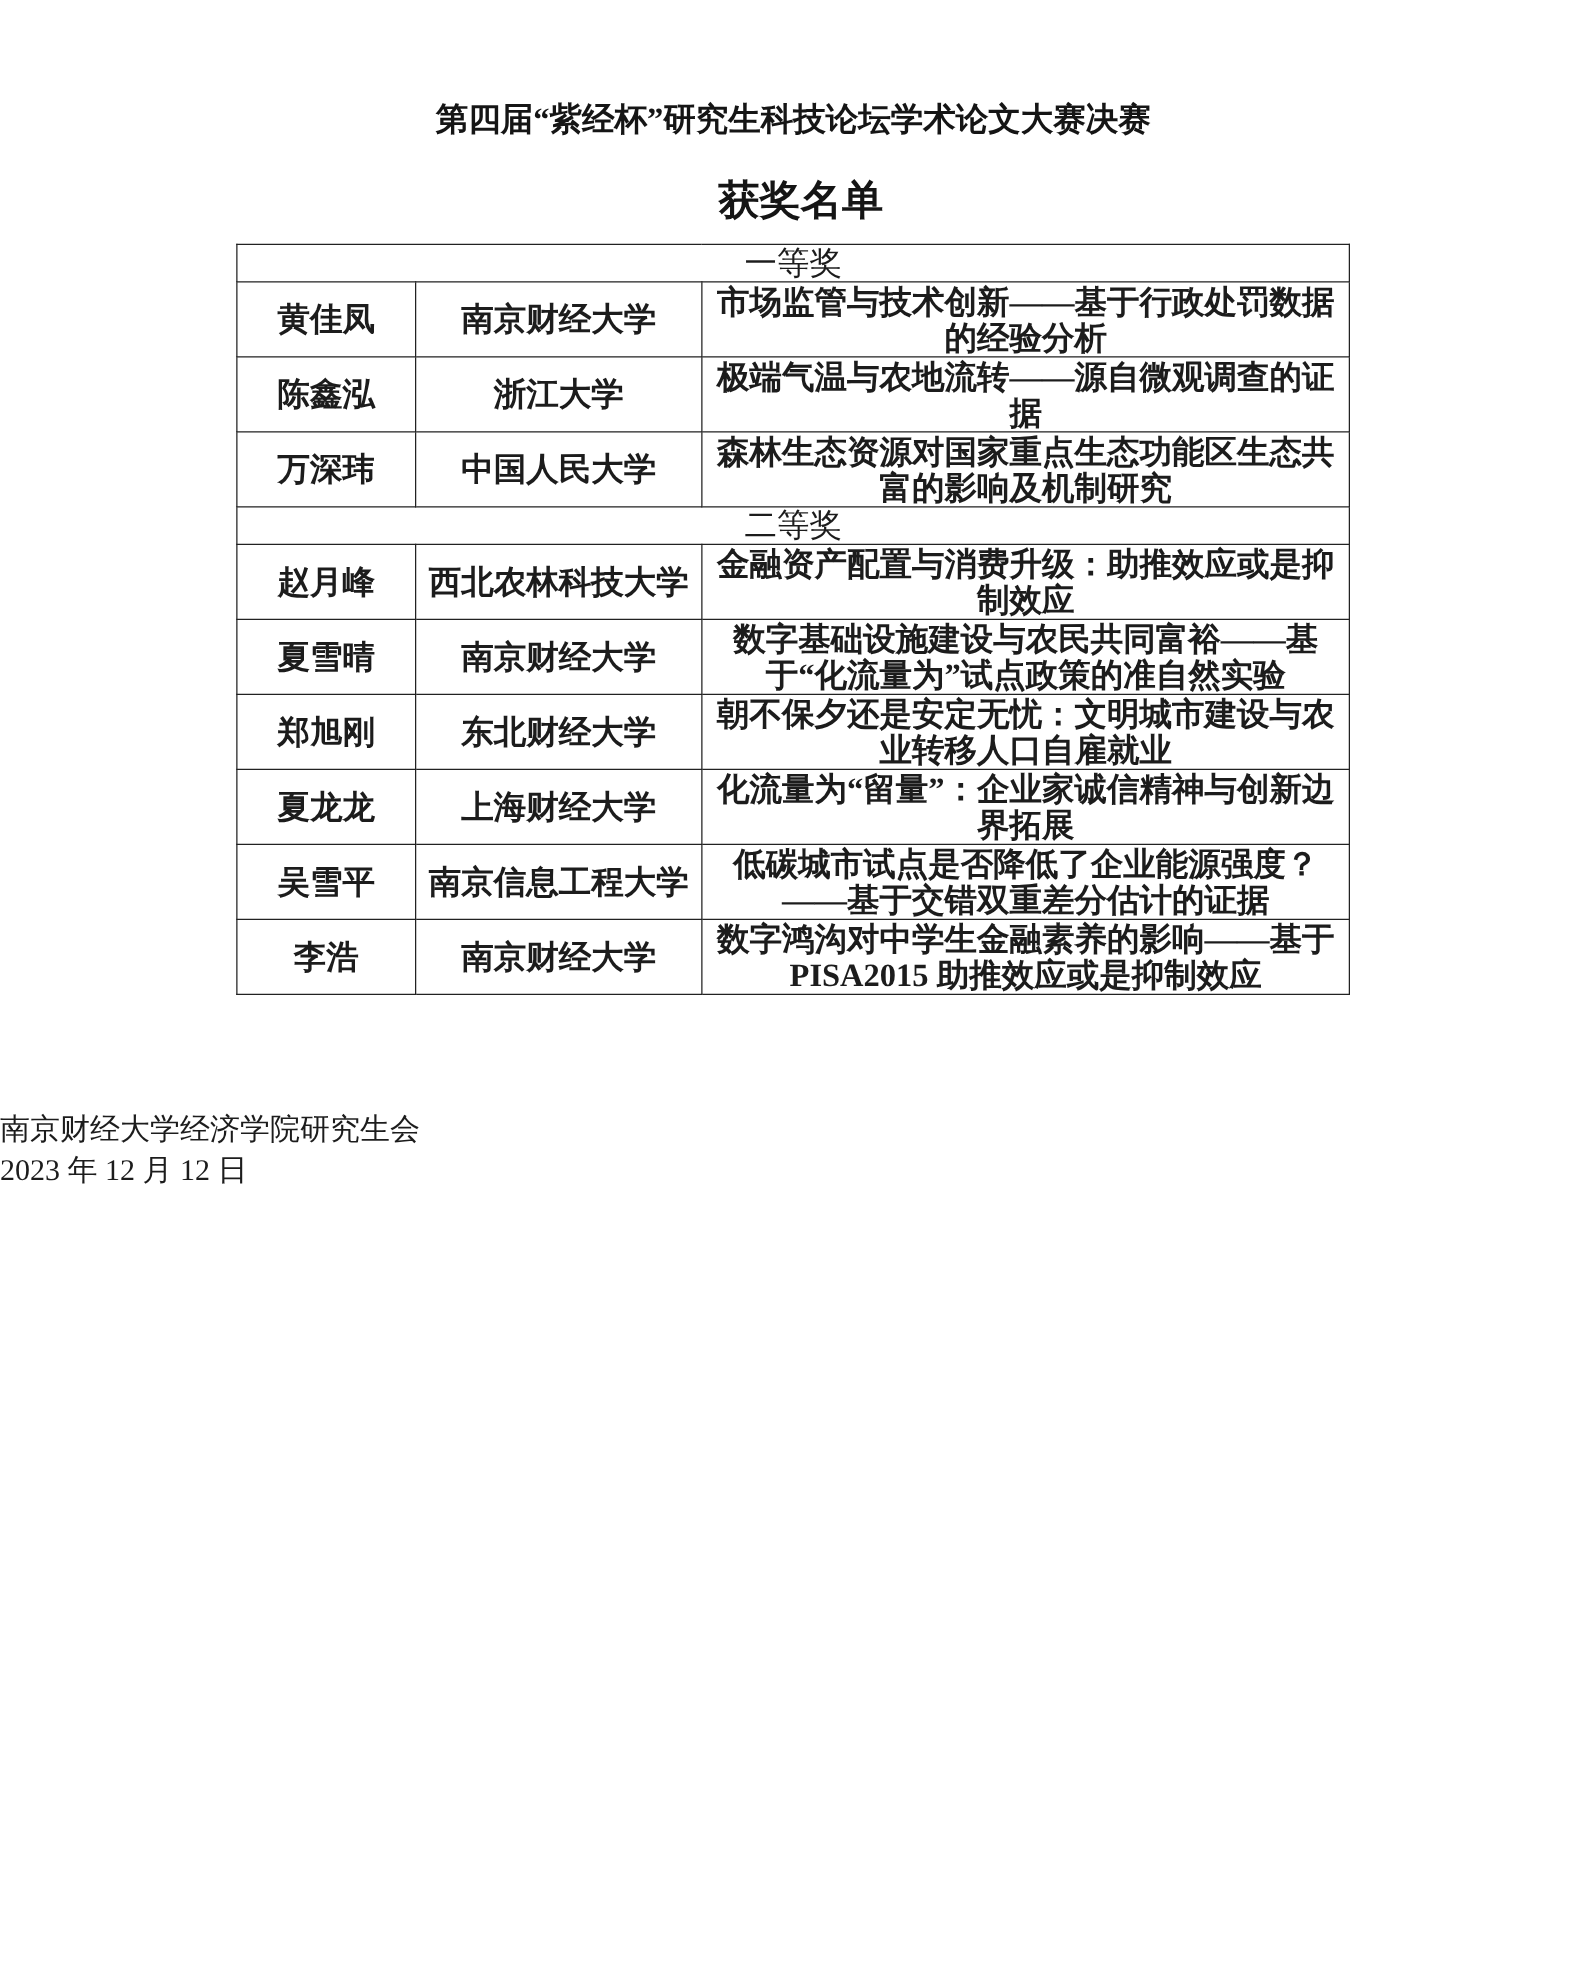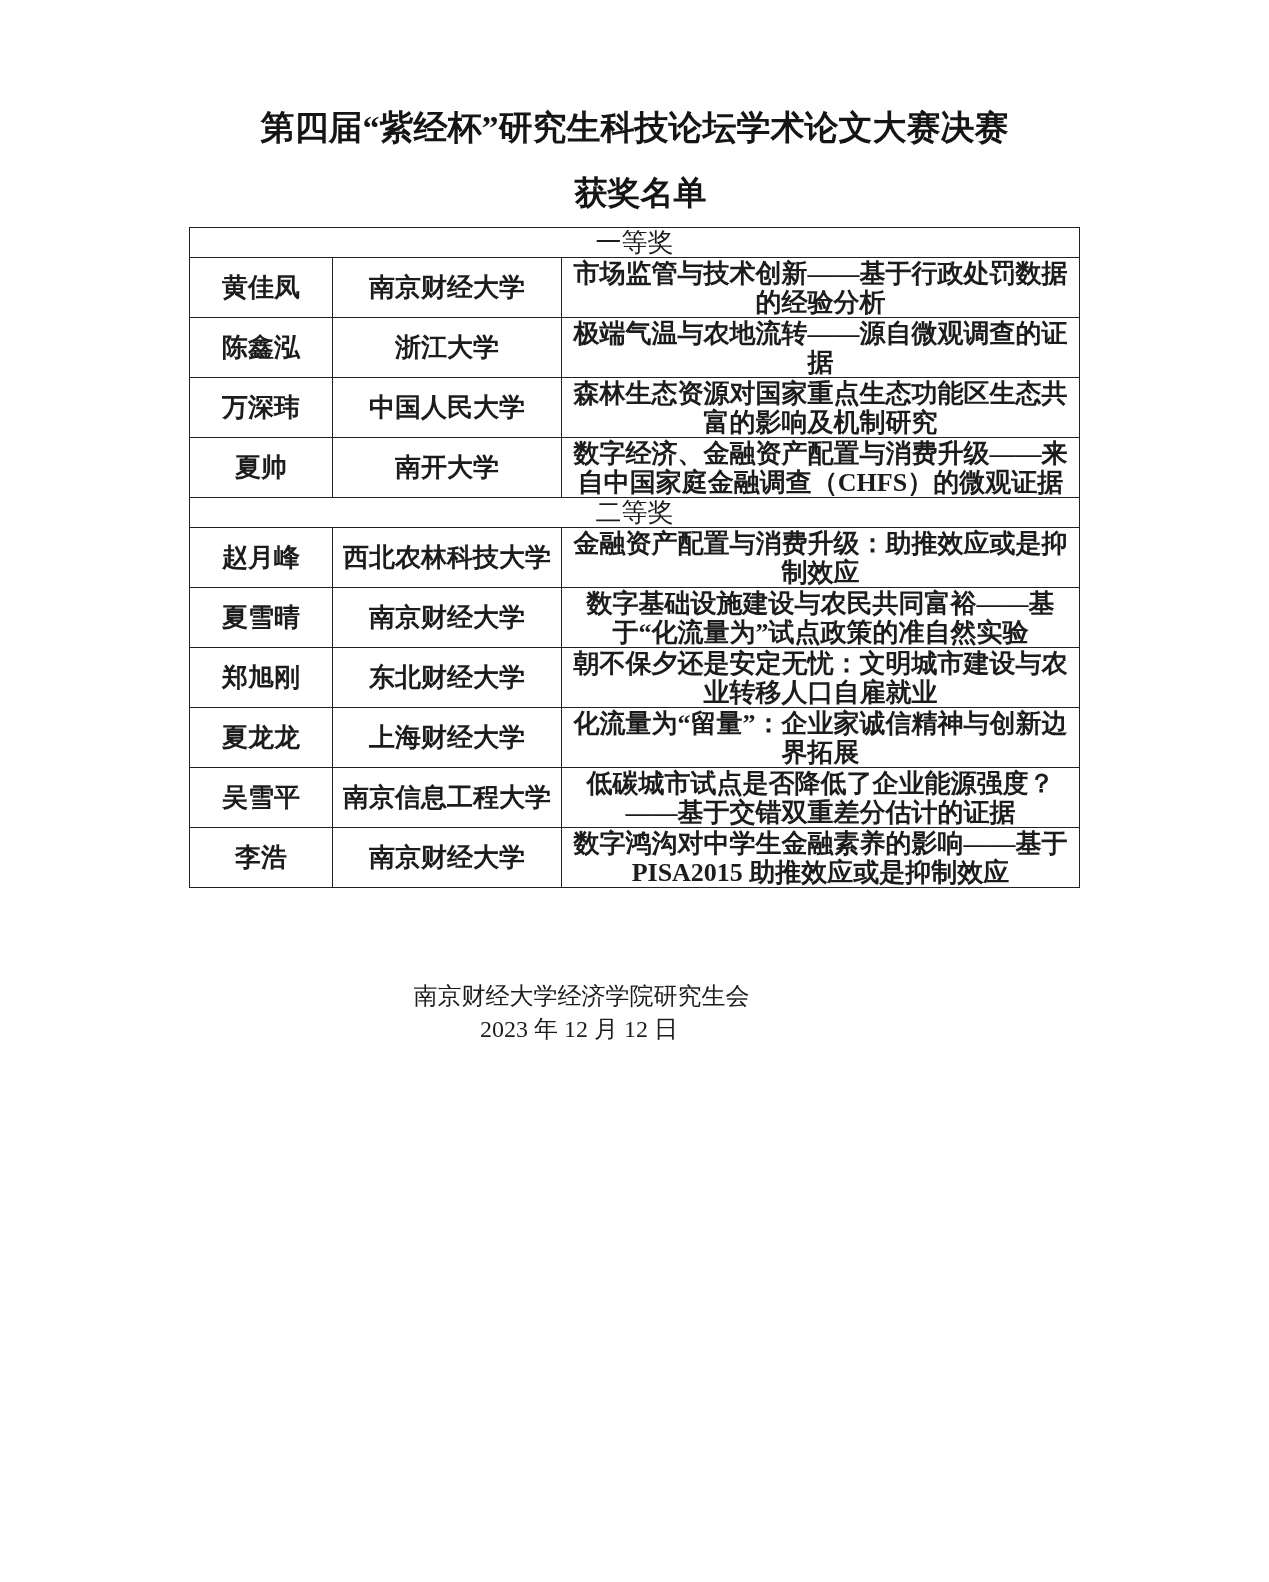--- a/index.html
+++ b/index.html
@@ -7,23 +7,23 @@
   body {
     width: 1269px;
     height: 1582px;
     font-family: "Liberation Serif", "DejaVu Serif", serif;
     color: #1a1a1a;
     overflow: hidden;
   }
   .page { width: 1269px; height: 1582px; position: relative; }
 
   .doc-title {
-    margin-top: 107px;
+    margin-top: 75px;
     text-align: center;
-    font-size: 34px;
+    font-size: 26px;
     line-height: 42px;
     font-weight: bold;
     color: #151515;
   }
   .doc-subtitle {
     margin-top: 24px;
     text-align: center;
     font-size: 33px;
     line-height: 40px;
     font-weight: bold;
@@ -54,21 +54,21 @@
     font-weight: normal;
     line-height: 27px;
     padding: 1px 0;
   }
   tr.data-row td { height: 60px; font-weight: bold; }
   td.paper { text-align: center; }
 
   .signature {
     margin-top: 92px;
     padding-right: 106px;
-    text-align: center;
+    text-align: left;
     font-size: 24px;
     line-height: 33px;
     color: #1c1c1c;
   }
   .signature .date-line { padding-right: 5px; }
 </style>
 </head>
 <body>
 
 <div class="page">
@@ -93,25 +93,20 @@
       </tr>
       <tr class="data-row">
         <td>陈鑫泓</td>
         <td>浙江大学</td>
         <td class="paper">极端气温与农地流转——源自微观调查的证据</td>
       </tr>
       <tr class="data-row">
         <td>万深玮</td>
         <td>中国人民大学</td>
         <td class="paper">森林生态资源对国家重点生态功能区生态共富的影响及机制研究</td>
-      </tr>
-      <tr class="data-row">
-        <td>夏帅</td>
-        <td>南开大学</td>
-        <td class="paper">数字经济、金融资产配置与消费升级——来自中国家庭金融调查（CHFS）的微观证据</td>
       </tr>
 
       <tr>
         <td colspan="3" class="section-cell">二等奖</td>
       </tr>
       <tr class="data-row">
         <td>赵月峰</td>
         <td>西北农林科技大学</td>
         <td class="paper">金融资产配置与消费升级：助推效应或是抑制效应</td>
       </tr>

